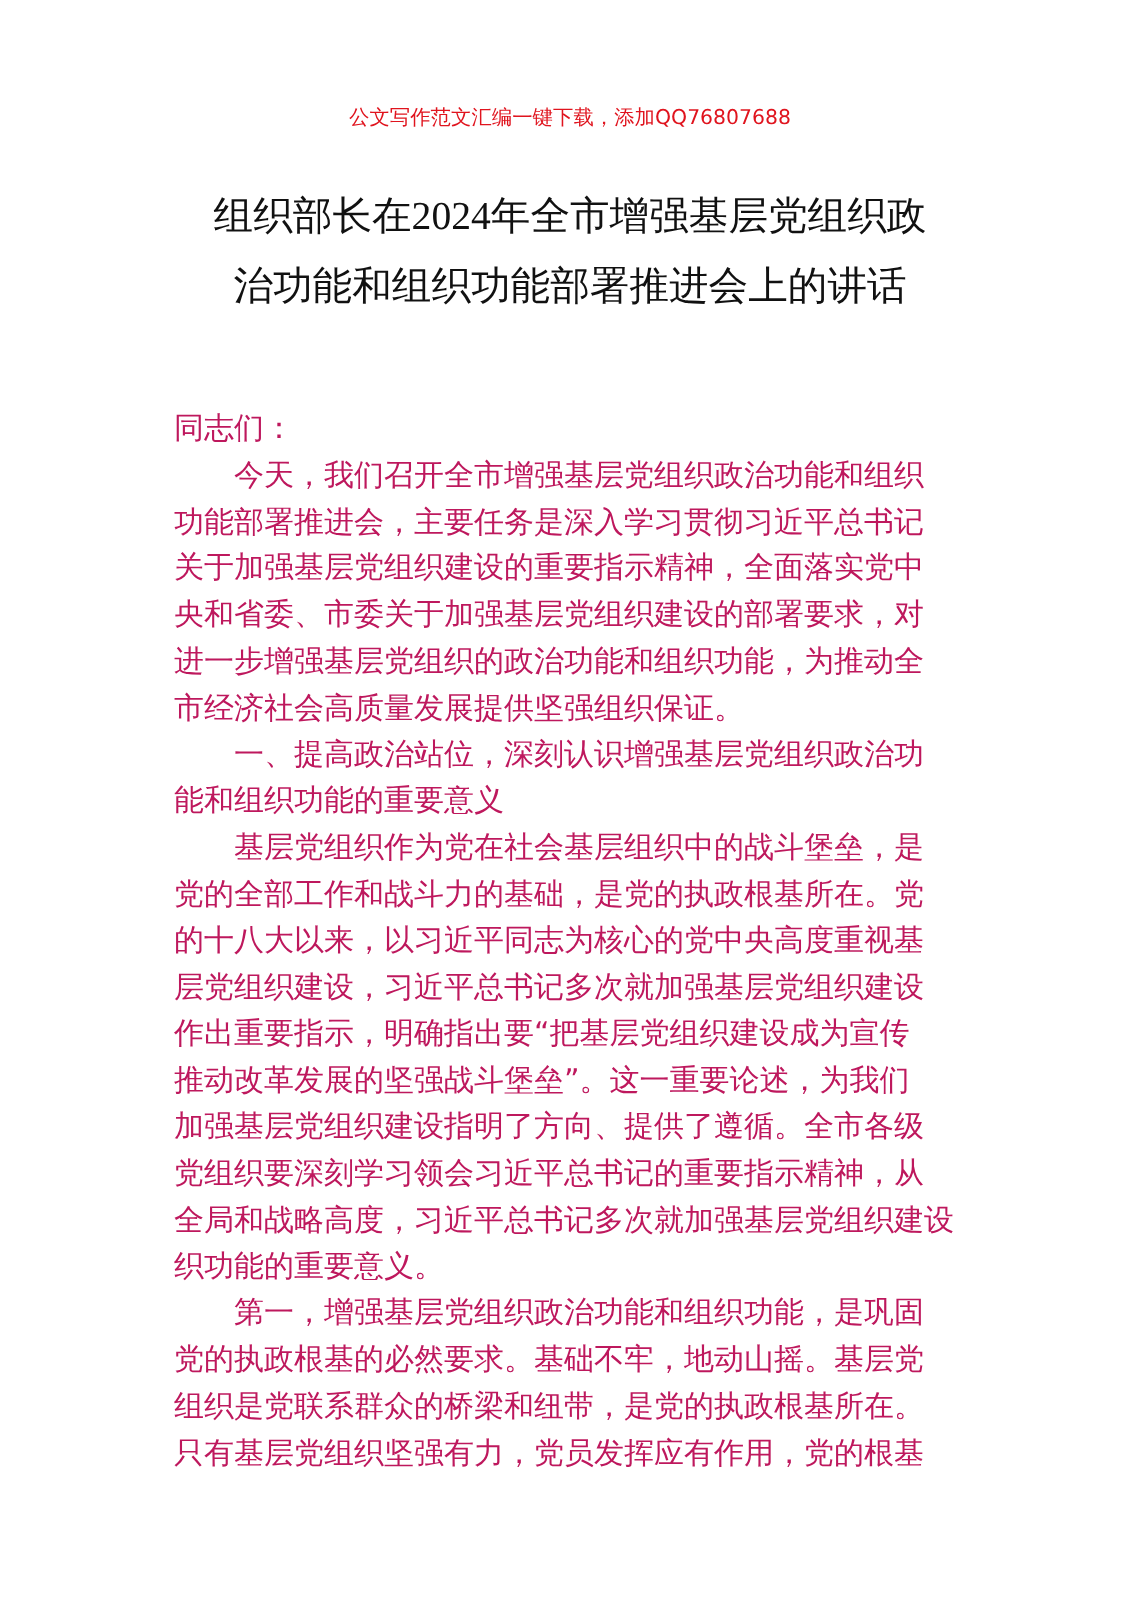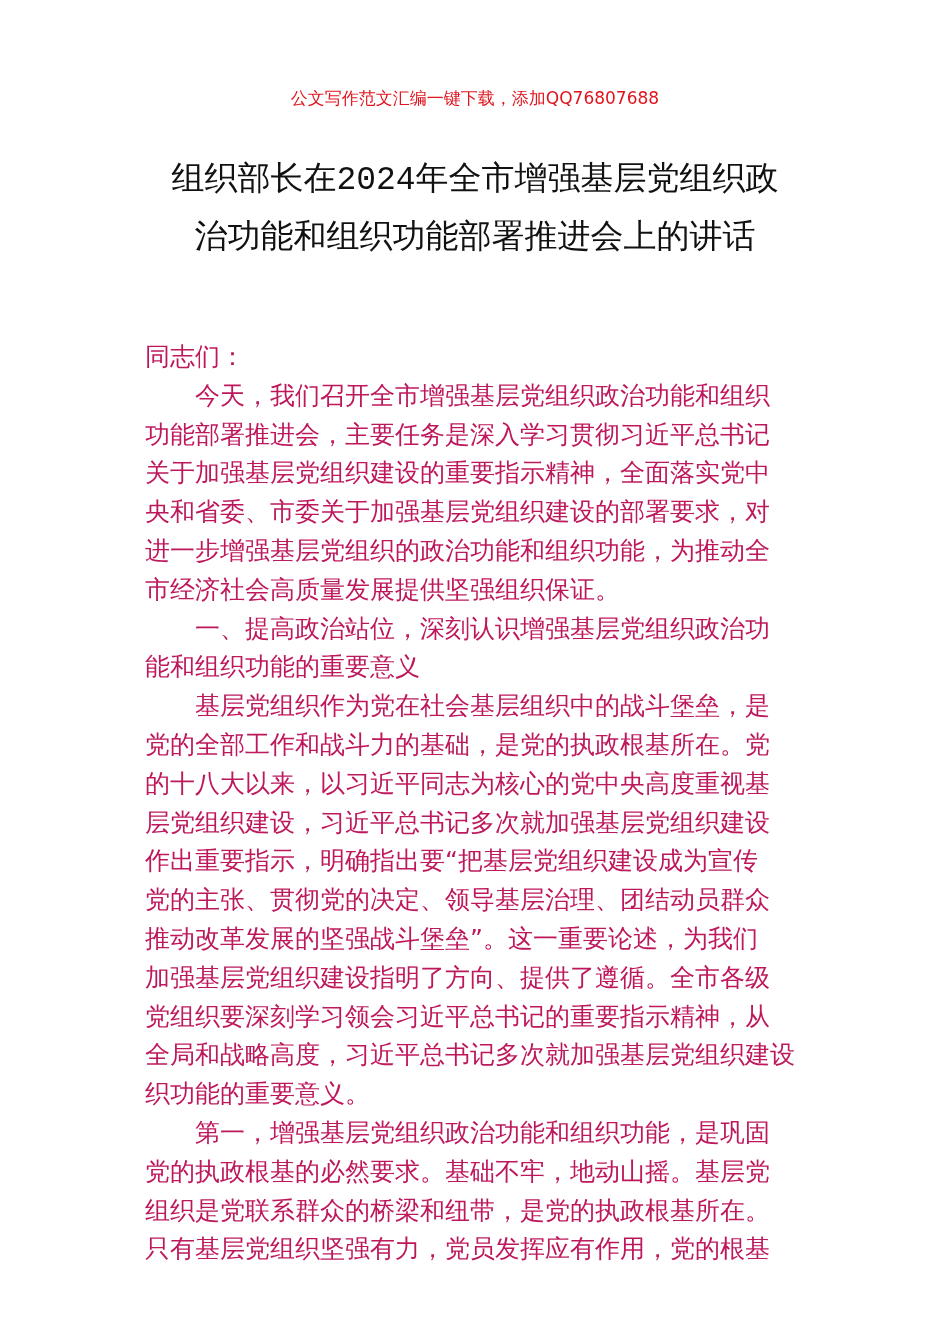--- a/index.html
+++ b/index.html
@@ -32,21 +32,21 @@
       line-height: 24px;
       color: #e0141e;
       letter-spacing: 0px;
     }
     .title {
       position: absolute;
       top: 152px;
       left: 120px;
       width: 710px;
       text-align: center;
-      font-family: Liberation Mono, monospace;
+      font-family: Liberation Serif, serif;
       font-size: 33px;
       line-height: 58px;
       color: #111111;
     }
     .title .line {
       display: block;
       white-space: nowrap;
     }
     .body {
       position: absolute;
@@ -100,21 +100,20 @@
       <span class="line indent">一、提高政治站位，深刻认识增强基层党组织政治功</span>
       <span class="line">能和组织功能的重要意义</span>
     </p>
 
     <p class="para">
       <span class="line indent">基层党组织作为党在社会基层组织中的战斗堡垒，是</span>
       <span class="line">党的全部工作和战斗力的基础，是党的执政根基所在。党</span>
       <span class="line">的十八大以来，以习近平同志为核心的党中央高度重视基</span>
       <span class="line">层党组织建设，习近平总书记多次就加强基层党组织建设</span>
       <span class="line">作出重要指示，明确指出要“把基层党组织建设成为宣传</span>
-      <span class="line">党的主张、贯彻党的决定、领导基层治理、团结动员群众</span>
       <span class="line">推动改革发展的坚强战斗堡垒”。这一重要论述，为我们</span>
       <span class="line">加强基层党组织建设指明了方向、提供了遵循。全市各级</span>
       <span class="line">党组织要深刻学习领会习近平总书记的重要指示精神，从</span>
       <span class="line">全局和战略高度，习近平总书记多次就加强基层党组织建设</span>
       <span class="line">织功能的重要意义。</span>
     </p>
 
     <p class="para">
       <span class="line indent">第一，增强基层党组织政治功能和组织功能，是巩固</span>
       <span class="line">党的执政根基的必然要求。基础不牢，地动山摇。基层党</span>

